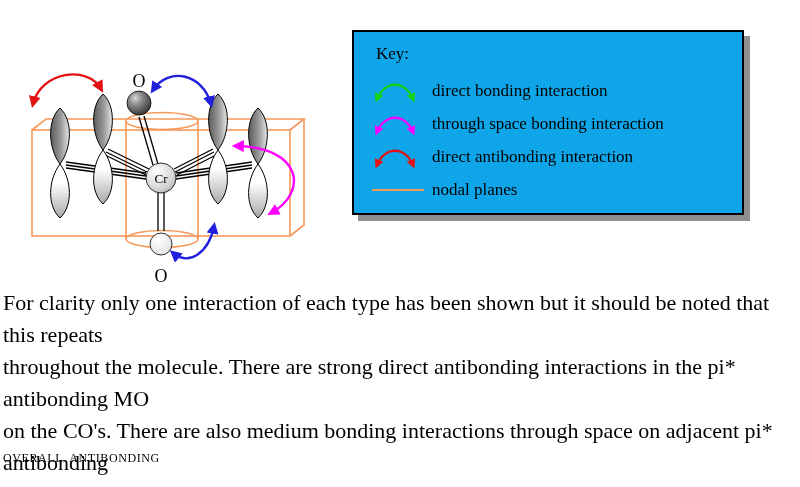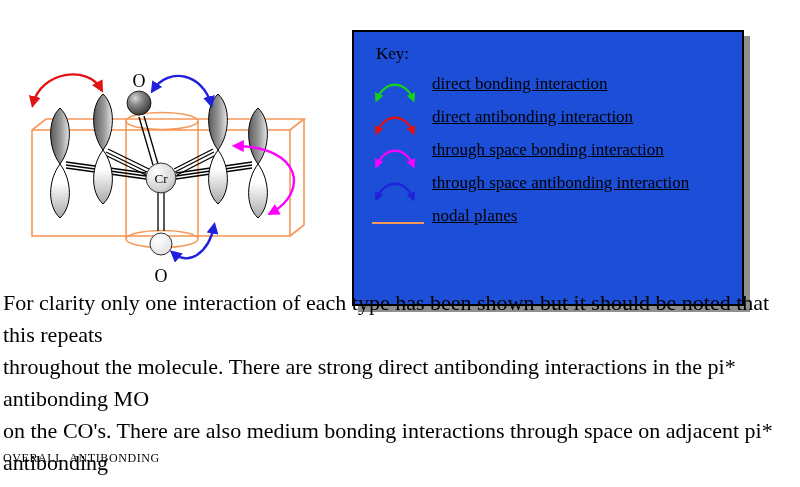--- a/index.html
+++ b/index.html
@@ -4,27 +4,27 @@
 <style>
   html,body { margin:0; padding:0; background:#ffffff; }
   .page {
     position:relative; width:800px; height:487px; background:#ffffff;
     font-family:"Liberation Serif", serif; color:#000; overflow:hidden;
   }
   .molecule { position:absolute; left:0; top:0; }
   svg text { font-family:"Liberation Serif", serif; fill:#000; }
 
   .key-panel {
-    position:absolute; left:352px; top:30px; width:392px; height:276px;
-    background:#1d4ed8; border:2px solid #000; box-sizing:border-box;
+    position:absolute; left:352px; top:30px; width:392px; height:185px;
+    background:#0ea5e9; border:2px solid #000; box-sizing:border-box;
     box-shadow:6px 6px 0 #8f8f8f;
     padding:10px 8px 0 16px;
   }
   .key-title { font-size:17px; margin:2px 0 10px 6px; }
-  .key-row { display:flex; height:33px;text-decoration:underline; }
+  .key-row { display:flex; align-items:center; height:33px; }
   .key-row.nodal { }
   .key-icon { width:62px; flex:0 0 62px; display:flex; align-items:center; }
   .key-label { font-size:17px; white-space:nowrap; }
 
   .body-text {
     position:absolute; left:3px; top:287px; width:796px;
     font-size:22px; line-height:32px; white-space:pre-line;
   }
   .footer-text {
     position:absolute; left:3px; top:451px;
@@ -151,57 +151,44 @@
           <path d="M7,22 C15,3 35,3 43,22" fill="none" stroke-width="2.3" marker-start="url(#mk-g)" marker-end="url(#mk-g)" stroke="#15d215"></path>
         </svg>
       </span>
       <span class="key-label">direct bonding interaction</span>
     </div>
 
     <div class="key-row">
       <span class="key-icon">
         <svg width="50" height="27" viewBox="0 0 50 27">
           <defs>
+              <marker id="mk-m" viewBox="0 0 10 10" refX="6" refY="5" markerWidth="4" markerHeight="4" orient="auto-start-reverse">
+            <path d="M0,0 L10,5 L0,10 z" fill="#ff00ff"></path>
+              </marker>
+            </defs>
+          <path d="M7,22 C15,3 35,3 43,22" fill="none" stroke-width="2.3" marker-start="url(#mk-m)" marker-end="url(#mk-m)" stroke="#ff00ff"></path>
+        </svg>
+      </span>
+      <span class="key-label">through space bonding interaction</span>
+    </div>
+
+    <div class="key-row">
+      <span class="key-icon">
+        <svg width="50" height="27" viewBox="0 0 50 27">
+          <defs>
               <marker id="mk-r" viewBox="0 0 10 10" refX="6" refY="5" markerWidth="4" markerHeight="4" orient="auto-start-reverse">
             <path d="M0,0 L10,5 L0,10 z" fill="#e31212"></path>
               </marker>
             </defs>
           <path d="M7,22 C15,3 35,3 43,22" fill="none" stroke-width="2.3" marker-start="url(#mk-r)" marker-end="url(#mk-r)" stroke="#e31212"></path>
         </svg>
       </span>
       <span class="key-label">direct antibonding interaction</span>
     </div>
 
-    <div class="key-row">
-      <span class="key-icon">
-        <svg width="50" height="27" viewBox="0 0 50 27">
-          <defs>
-              <marker id="mk-m" viewBox="0 0 10 10" refX="6" refY="5" markerWidth="4" markerHeight="4" orient="auto-start-reverse">
-            <path d="M0,0 L10,5 L0,10 z" fill="#ff00ff"></path>
-              </marker>
-            </defs>
-          <path d="M7,22 C15,3 35,3 43,22" fill="none" stroke-width="2.3" marker-start="url(#mk-m)" marker-end="url(#mk-m)" stroke="#ff00ff"></path>
-        </svg>
-      </span>
-      <span class="key-label">through space bonding interaction</span>
-    </div>
-
-    <div class="key-row">
-      <span class="key-icon">
-        <svg width="50" height="27" viewBox="0 0 50 27">
-          <defs>
-              <marker id="mk-b" viewBox="0 0 10 10" refX="6" refY="5" markerWidth="4" markerHeight="4" orient="auto-start-reverse">
-            <path d="M0,0 L10,5 L0,10 z" fill="#2020dd"></path>
-              </marker>
-            </defs>
-          <path d="M7,22 C15,3 35,3 43,22" fill="none" stroke-width="2.3" marker-start="url(#mk-b)" marker-end="url(#mk-b)" stroke="#2020dd"></path>
-        </svg>
-      </span>
-      <span class="key-label">through space antibonding interaction</span>
-    </div>
 
     <div class="key-row nodal">
       <span class="key-icon">
         <svg width="56" height="10" viewBox="0 0 56 10">
           <line x1="2" y1="5" x2="54" y2="5" stroke-width="2" stroke="#f6985a"></line>
         </svg>
       </span>
       <span class="key-label">nodal planes</span>
     </div>
   </div>

